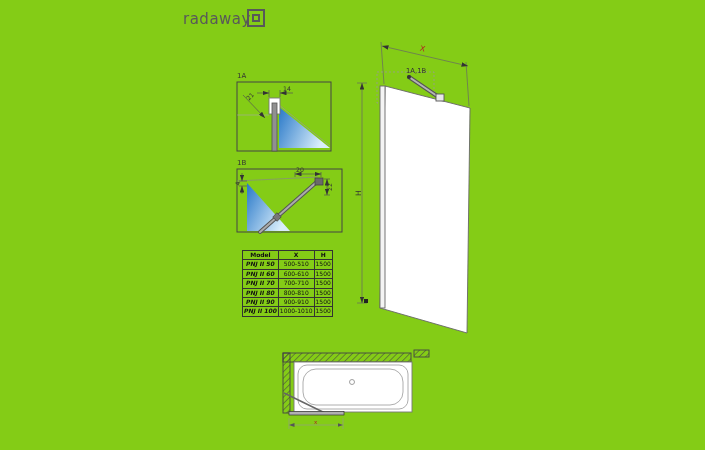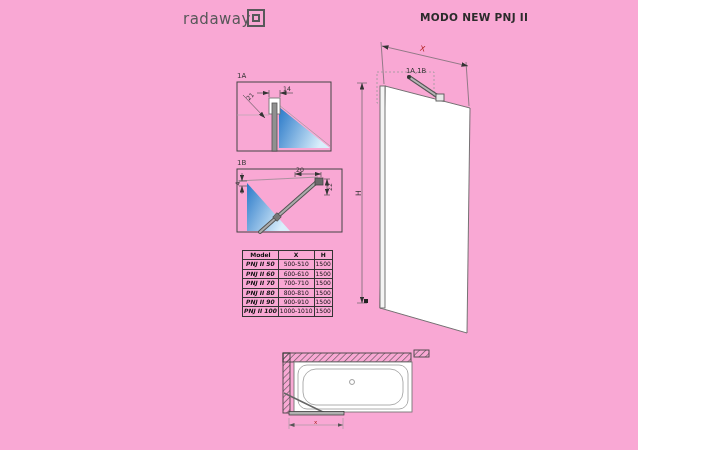--- a/index.html
+++ b/index.html
@@ -1,16 +1,16 @@
 <!DOCTYPE html>
 <html><head>
 <meta charset="utf-8">
 <style>
   html,body{margin:0;padding:0;background:#fff;}
-  #sheet{position:relative;width:638px;height:450px;background:#f9a8d4;
+  #sheet{position:relative;width:705px;height:450px;background:#84cc16;
          font-family:"DejaVu Sans",sans-serif;overflow:hidden;}
   .abs{position:absolute;}
   
   #logo-text{left:183px;top:10px;font-size:15px;letter-spacing:.5px;color:#58585a;}
   #logo-icon{left:247px;top:9px;width:18px;height:18px;border:2.4px solid #58585a;
              box-sizing:border-box;display:flex;align-items:center;justify-content:center;}
   #logo-icon .inner{width:8px;height:8px;border:2px solid #58585a;box-sizing:border-box;}
   #page-title{left:420px;top:11px;font-size:10.5px;font-weight:700;color:#2b2b2b;
               letter-spacing:.3px;white-space:nowrap;}
   
@@ -29,21 +29,20 @@
 </style>
 </head>
 <body>
 
 <div id="sheet">
 
   <div id="logo-text" class="abs">radaway</div>
   <div id="logo-icon" class="abs">
     <div class="inner"></div>
   </div>
-  <div id="page-title" class="abs">MODO NEW PNJ II</div>
 
   <svg class="abs" style="left:235px;top:68px" width="100" height="86" viewBox="0 0 100 86">
     <defs>
       <linearGradient id="g1a" x1="0" y1="0" x2="1" y2="0.35">
         <stop offset="0" stop-color="#2878c8"></stop>
           <stop offset="1" stop-color="#d9eefb"></stop>
       </linearGradient>
       <marker id="m1" markerUnits="userSpaceOnUse" markerWidth="6.5" markerHeight="4.5" refX="6.5" refY="2.25" orient="auto-start-reverse">
         <path d="M0,0 L6.5,2.25 L0,4.5 Z" fill="#333"></path>
       </marker>

